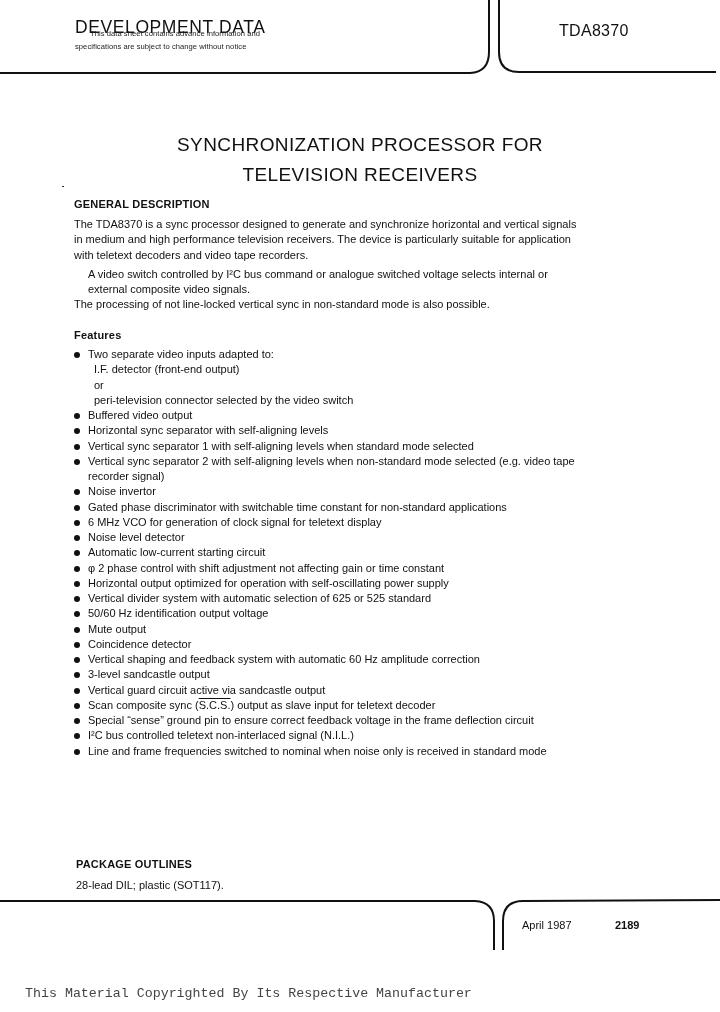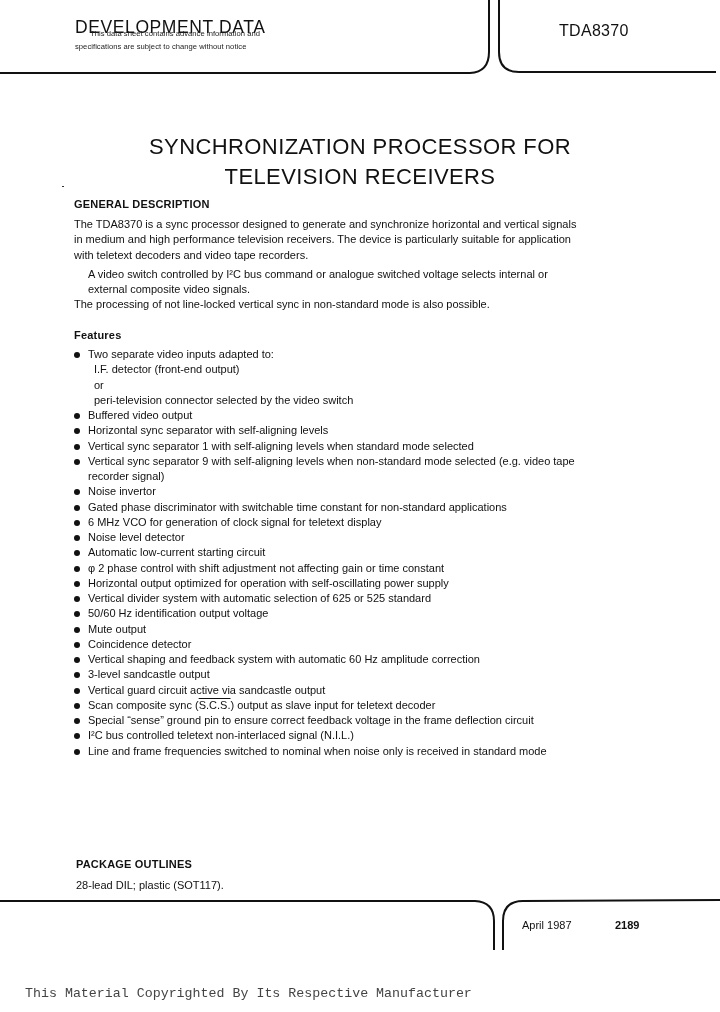--- a/index.html
+++ b/index.html
@@ -5,21 +5,21 @@
     html, body { margin: 0; padding: 0; background: #ffffff; }
     body {
       width: 720px; height: 1012px; position: relative; overflow: hidden;
       font-family: "Liberation Sans", "DejaVu Sans", sans-serif; color: #111;
     }
     .abs { position: absolute; }
     svg.frame { position: absolute; left: 0; top: 0; }
     .hdr-title { left: 75px; top: 17px; font-size: 17.5px; letter-spacing: 0.6px; color: #111; white-space: nowrap; }
     .hdr-note { left: 75px; font-size: 7.6px; color: #222; white-space: nowrap; letter-spacing: 0.05px; }
     .part-no { left: 559px; top: 22px; font-size: 16px; color: #111; letter-spacing: 0.3px; }
-    .main-title { left: 0; width: 720px; text-align: center; font-size: 22px; letter-spacing: 0.4px; white-space: nowrap; }
+    .main-title { left: 0; width: 720px; text-align: center; font-size: 19px; letter-spacing: 0.4px; white-space: nowrap; }
     .sec-head { left: 74px; font-size: 11px; font-weight: bold; letter-spacing: 0.2px; }
     .para { left: 74px; font-size: 11px; line-height: 15.3px; white-space: nowrap; }
     .feat-list { position: absolute; left: 74px; top: 347px; margin: 0; padding: 0; list-style: none; font-size: 11px; line-height: 15.25px; }
     .feat-list li { position: relative; padding-left: 14px; white-space: nowrap; }
     .feat-list li .dot { position: absolute; left: 0; top: 5px; width: 6px; height: 6px; border-radius: 50%; background: #111; }
     .feat-list li.sub { padding-left: 20px; }
     .feat-list li .ov { text-decoration: overline; }
     .pkg-head { left: 76px; top: 858px; font-size: 11px; font-weight: bold; letter-spacing: 0.2px; }
     .pkg-text { left: 76px; top: 879px; font-size: 11px; }
     .foot-date { left: 522px; top: 919px; font-size: 11px; }
@@ -65,21 +65,21 @@
 
 <div class="abs sec-head" style="top:329px; font-weight:bold;">Features</div>
 <ul class="feat-list">
   <li><span class="dot"></span><span>Two separate video inputs adapted to:</span></li>
   <li class="sub"><span>I.F. detector (front-end output)</span></li>
   <li class="sub"><span>or</span></li>
   <li class="sub"><span>peri-television connector selected by the video switch</span></li>
   <li><span class="dot"></span><span>Buffered video output</span></li>
   <li><span class="dot"></span><span>Horizontal sync separator with self-aligning levels</span></li>
   <li><span class="dot"></span><span>Vertical sync separator 1 with self-aligning levels when standard mode selected</span></li>
-  <li><span class="dot"></span><span>Vertical sync separator 9 with self-aligning levels when non-standard mode selected (e.g. video tape</span></li>
+  <li><span class="dot"></span><span>Vertical sync separator 2 with self-aligning levels when non-standard mode selected (e.g. video tape</span></li>
   <li><span>recorder signal)</span></li>
   <li><span class="dot"></span><span>Noise invertor</span></li>
   <li><span class="dot"></span><span>Gated phase discriminator with switchable time constant for non-standard applications</span></li>
   <li><span class="dot"></span><span>6 MHz VCO for generation of clock signal for teletext display</span></li>
   <li><span class="dot"></span><span>Noise level detector</span></li>
   <li><span class="dot"></span><span>Automatic low-current starting circuit</span></li>
   <li><span class="dot"></span><span>φ 2 phase control with shift adjustment not affecting gain or time constant</span></li>
   <li><span class="dot"></span><span>Horizontal output optimized for operation with self-oscillating power supply</span></li>
   <li><span class="dot"></span><span>Vertical divider system with automatic selection of 625 or 525 standard</span></li>
   <li><span class="dot"></span><span>50/60 Hz identification output voltage</span></li>

